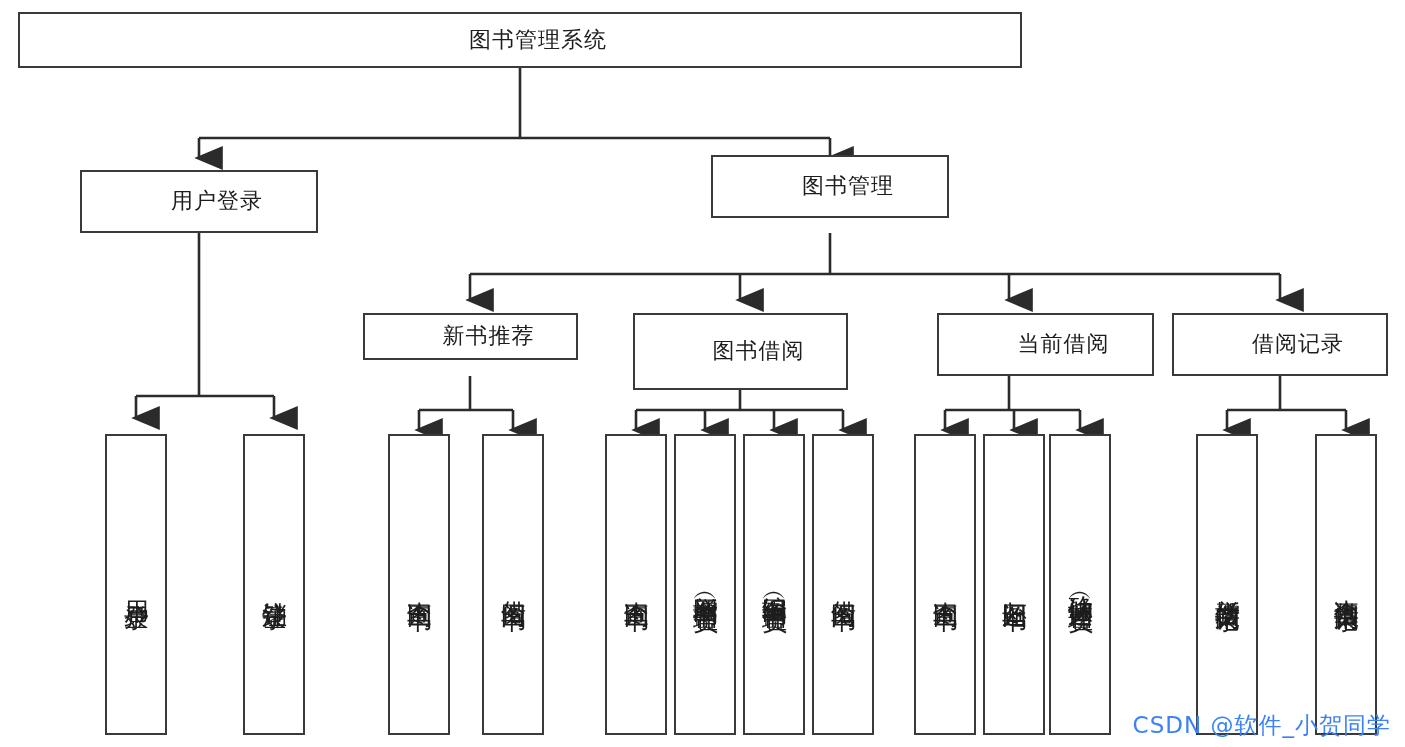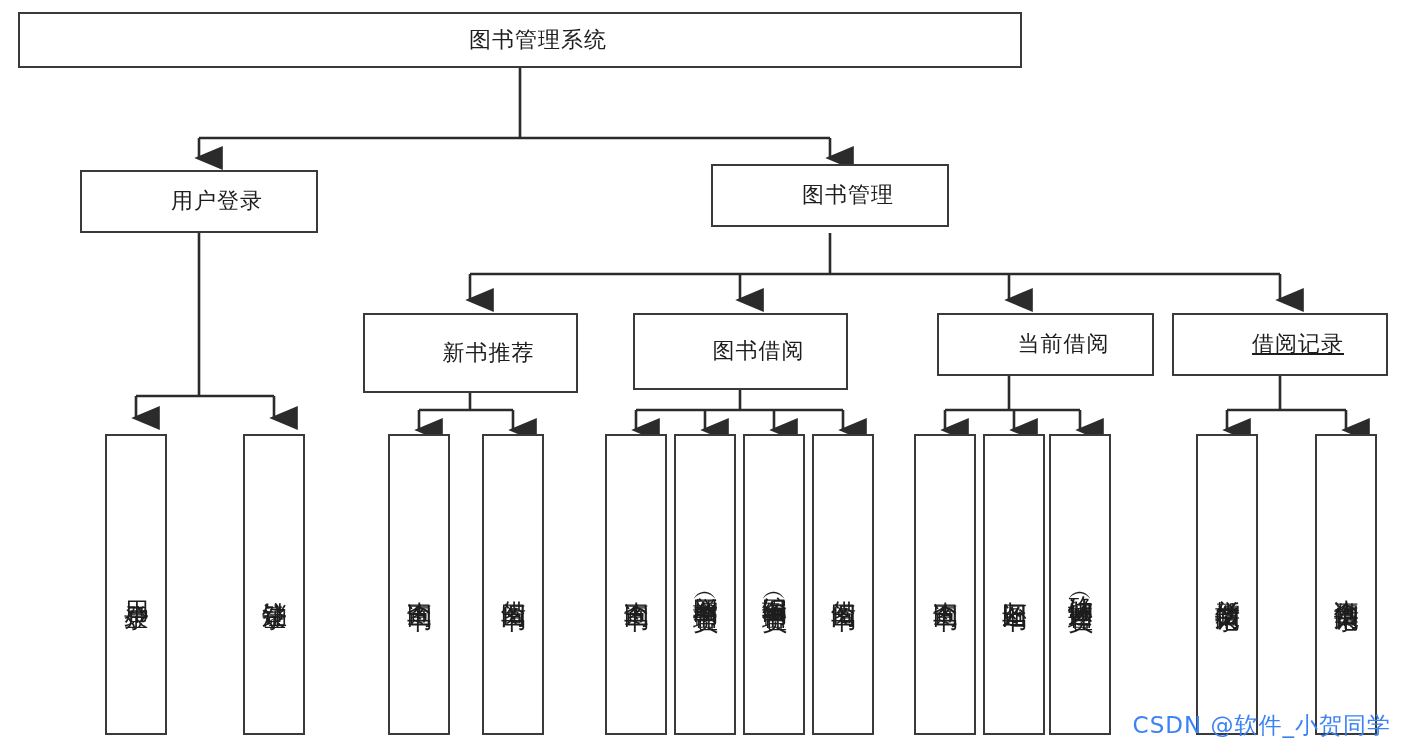--- a/index.html
+++ b/index.html
@@ -127,37 +127,37 @@
   </svg>
 
   <div class="node horiz" style="left:18px; top:12px; width:1004px; height:56px;">
     <span class="label">图书管理系统</span>
   </div>
 
   <div class="node horiz" style="left:80px; top:170px; width:238px; height:63px;">
     <span class="label">用户登录</span>
   </div>
 
-  <div class="node horiz" style="left:711px; top:164px; width:238px; height:63px;">
+  <div class="node horiz" style="left:711px; top:155px; width:238px; height:63px;">
     <span class="label">图书管理</span>
   </div>
 
-  <div class="node horiz" style="left:363px; top:313px; width:215px; height:80px;">
+  <div class="node horiz" style="left:363px; top:313px; width:215px; height:47px;">
     <span class="label">新书推荐</span>
   </div>
 
   <div class="node horiz" style="left:633px; top:313px; width:215px; height:77px;">
     <span class="label">图书借阅</span>
   </div>
 
   <div class="node horiz" style="left:901px; top:313px; width:217px; height:63px;margin-left:36px;">
     <span class="label">当前借阅</span>
   </div>
 
-  <div class="node horiz" style="left:1172px; top:313px; width:216px; height:63px;text-decoration:underline;">
+  <div class="node horiz" style="left:1172px; top:313px; width:216px; height:63px;">
     <span class="label">借阅记录</span>
   </div>
 
   <div class="node vert" style="left:105px; top:434px; width:62px; height:301px;">
     <span class="label">用户登录</span>
   </div>
 
   <div class="node vert" style="left:243px; top:434px; width:62px; height:301px;">
     <span class="label">注销登录</span>
   </div>

